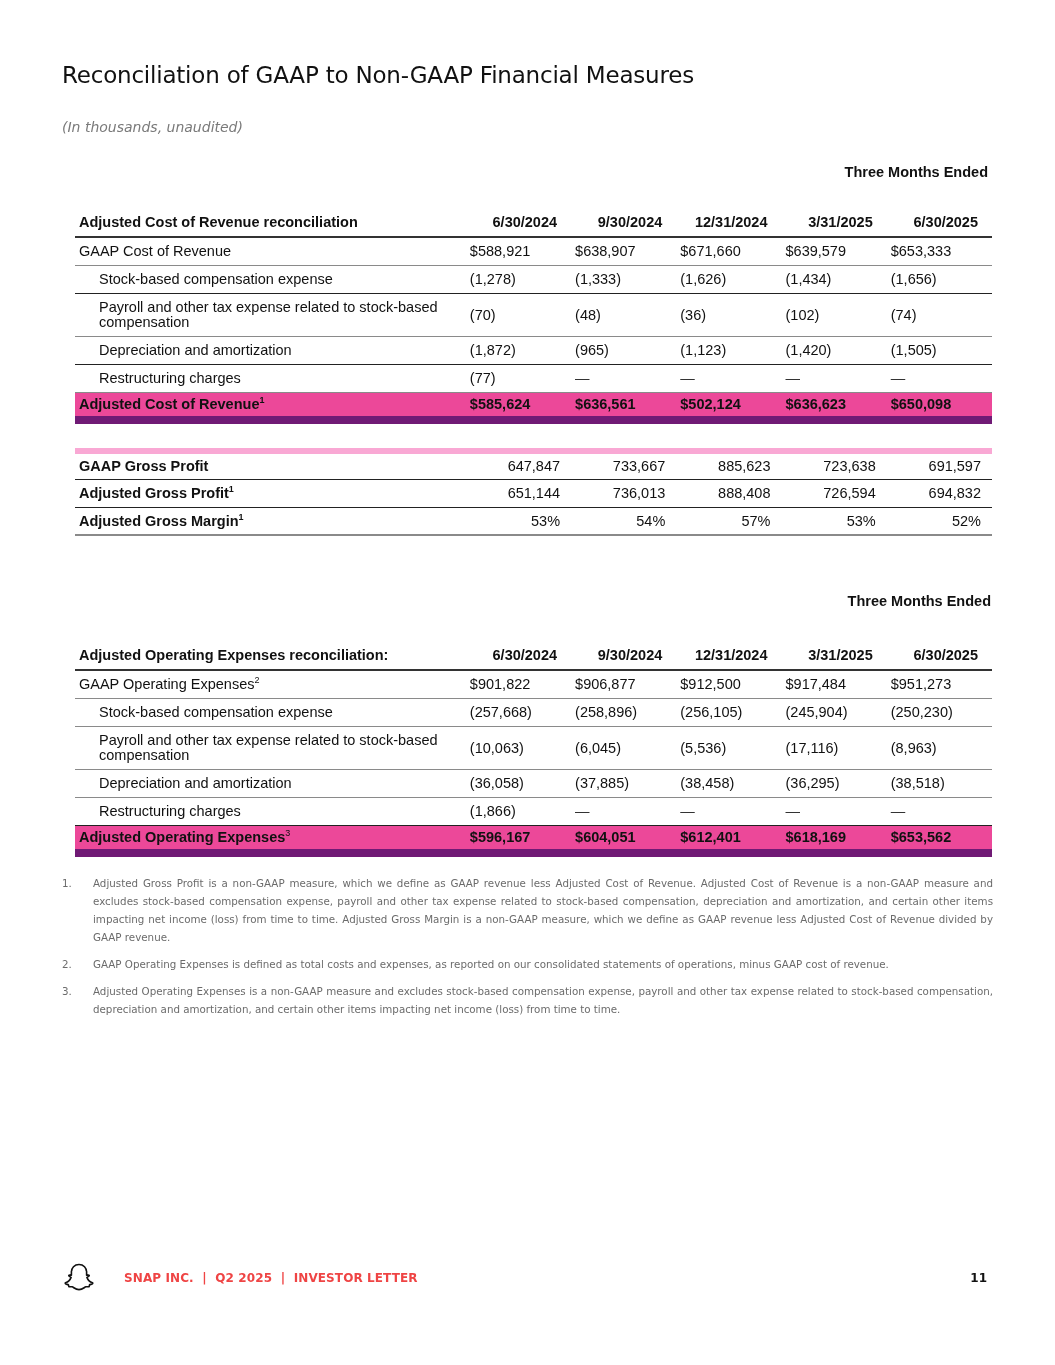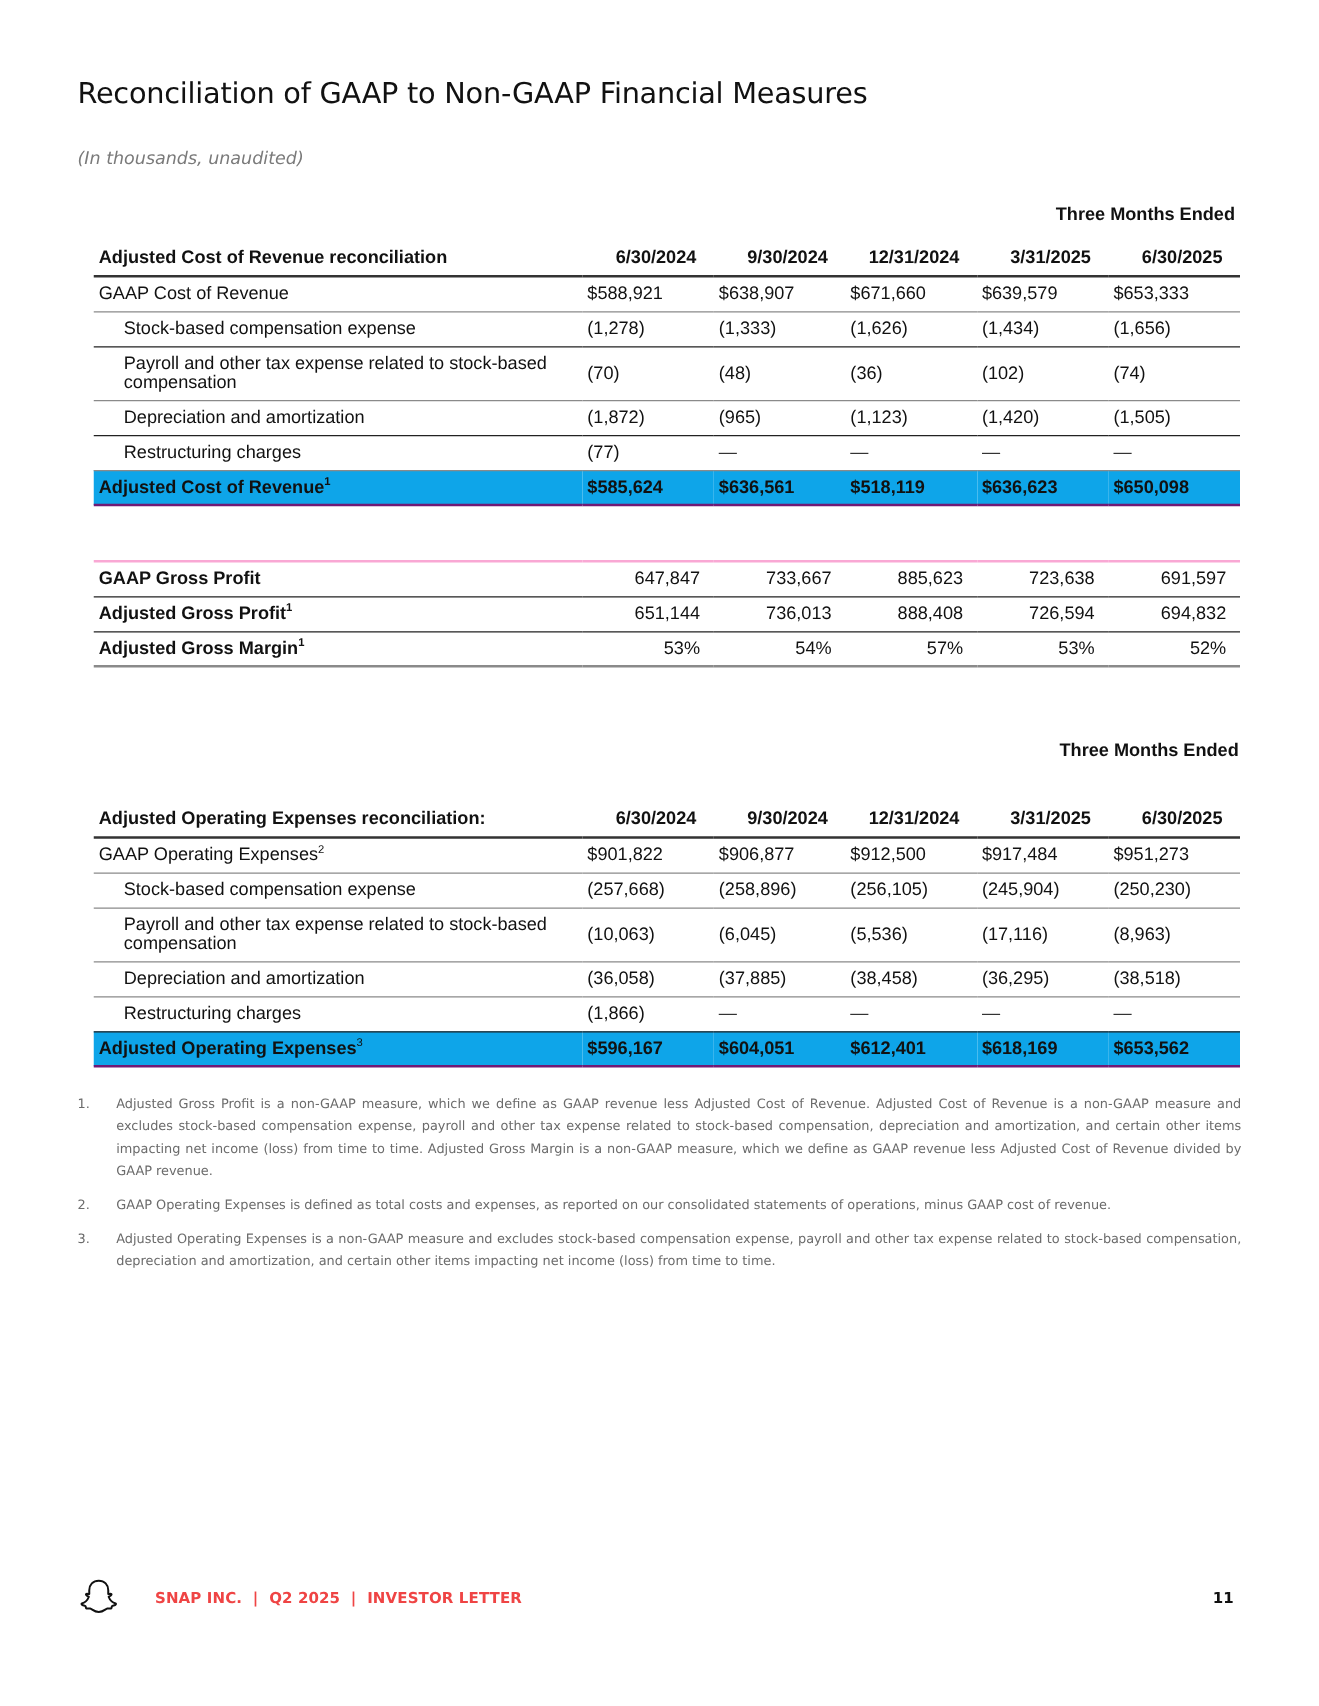--- a/index.html
+++ b/index.html
@@ -29,32 +29,32 @@
   table.recon th { font-weight: bold; height: 30px; vertical-align: middle; }
   table.recon thead tr { border-bottom: 2px solid #333; }
   table.recon th.label { text-align: left; }
   table.recon th.num { text-align: right; padding-right: 14px; }
   table.recon td { height: 28px; vertical-align: middle; border-bottom: 1px solid #8a8a8a; }
   table.recon tr.dark td { border-bottom-color: #222; }
   table.recon td.label { text-align: left; margin-left: 40px; }
   table.recon td.label.indent { padding-left: 24px; }
   table.recon td.label.wrap { white-space: normal; line-height: 15px; padding-top: 5px; padding-bottom: 5px; }
   table.recon td.num { text-align: left; padding-right: 11px; }
-  table.recon tr.total td { background: #0ea5e9; font-weight: bold; height: 28px; border-bottom: 2px solid #701a75; }
+  table.recon tr.total td { background: #ec4899; font-weight: bold; height: 28px; border-bottom: 8px solid #701a75; }
   table.recon tr.total td.num { padding-right: 14px; }
   table.recon tr.tall td { height: 43px; }
   table.recon .dash { color: #333; }
   sup { font-size: 9px; vertical-align: super; line-height: 0; }
   .col-label { width: 390px; }
   .col-num { width: 105px; }
 
   table.gross {
     position: absolute; left: 75px; width: 917px; top: 448px;
     border-collapse: collapse; font-size: 14.5px; color: #111;
-    border-top: 2px solid #f9a8d4;
+    border-top: 6px solid #f9a8d4;
   }
   table.gross td { height: 28px; vertical-align: middle; border-bottom: 1px solid #222; padding: 0 4px; }
   table.gross tr:last-child td { border-bottom: 2px solid #8a8a8a; }
   table.gross td.label { font-weight: bold; text-align: left; }
   table.gross td.num { text-align: right; padding-right: 11px; }
 
   .footnotes {
     position: absolute; left: 62px; top: 874px; width: 931px;
     font-family: "DejaVu Sans", sans-serif; font-size: 10.3px; line-height: 18px; color: #6b6b6b;
   }
@@ -77,21 +77,21 @@
   }
 </style>
 </head>
 <body>
 
 <div class="page-title">Reconciliation of GAAP to Non-GAAP Financial Measures</div>
 <div class="subtitle">(In thousands, unaudited)</div>
 
 <div class="section-caption" style="top:164px;">Three Months Ended</div>
 
-<table class="recon" style="top:191px;">
+<table class="recon" style="top:207px;">
   <colgroup>
       <col class="col-label">
       <col class="col-num">
       <col class="col-num">
       <col class="col-num">
       <col class="col-num">
       <col class="col-num">
     </colgroup>
   <thead>
     <tr>
@@ -141,21 +141,21 @@
       <td class="num">(77)</td>
       <td class="num dash" style="padding-right:14px">—</td>
       <td class="num dash" style="padding-right:14px">—</td>
       <td class="num dash" style="padding-right:14px">—</td>
       <td class="num dash" style="padding-right:14px">—</td>
     </tr>
     <tr class="total">
       <td class="label"><span>Adjusted Cost of Revenue</span><sup>1</sup></td>
       <td class="num">$585,624</td>
       <td class="num">$636,561</td>
-      <td class="num">$518,119</td>
+      <td class="num">$502,124</td>
       <td class="num">$636,623</td>
       <td class="num">$650,098</td>
     </tr>
   </tbody>
 </table>
 
 <table class="gross">
   <colgroup>
       <col class="col-label">
       <col class="col-num">

